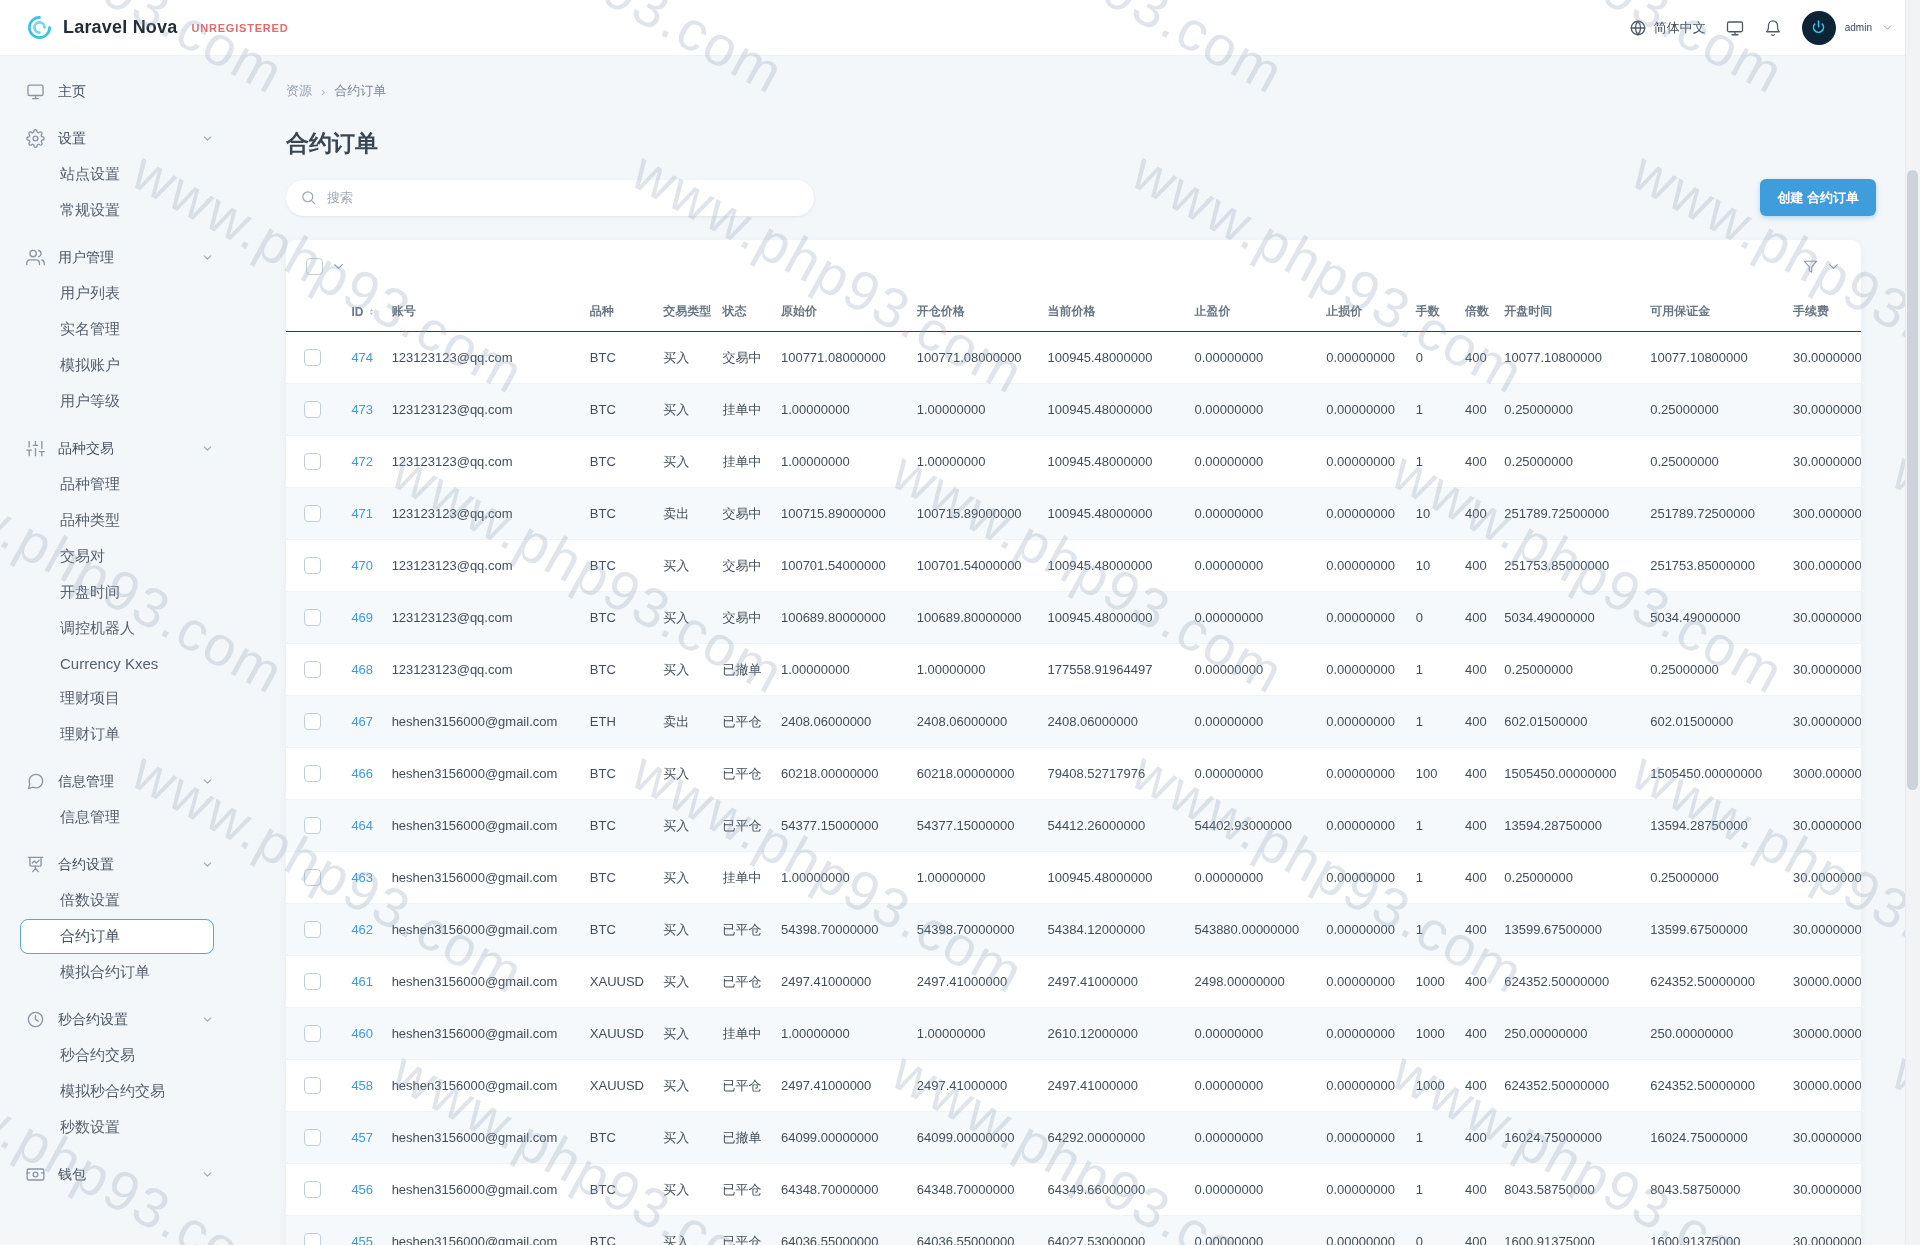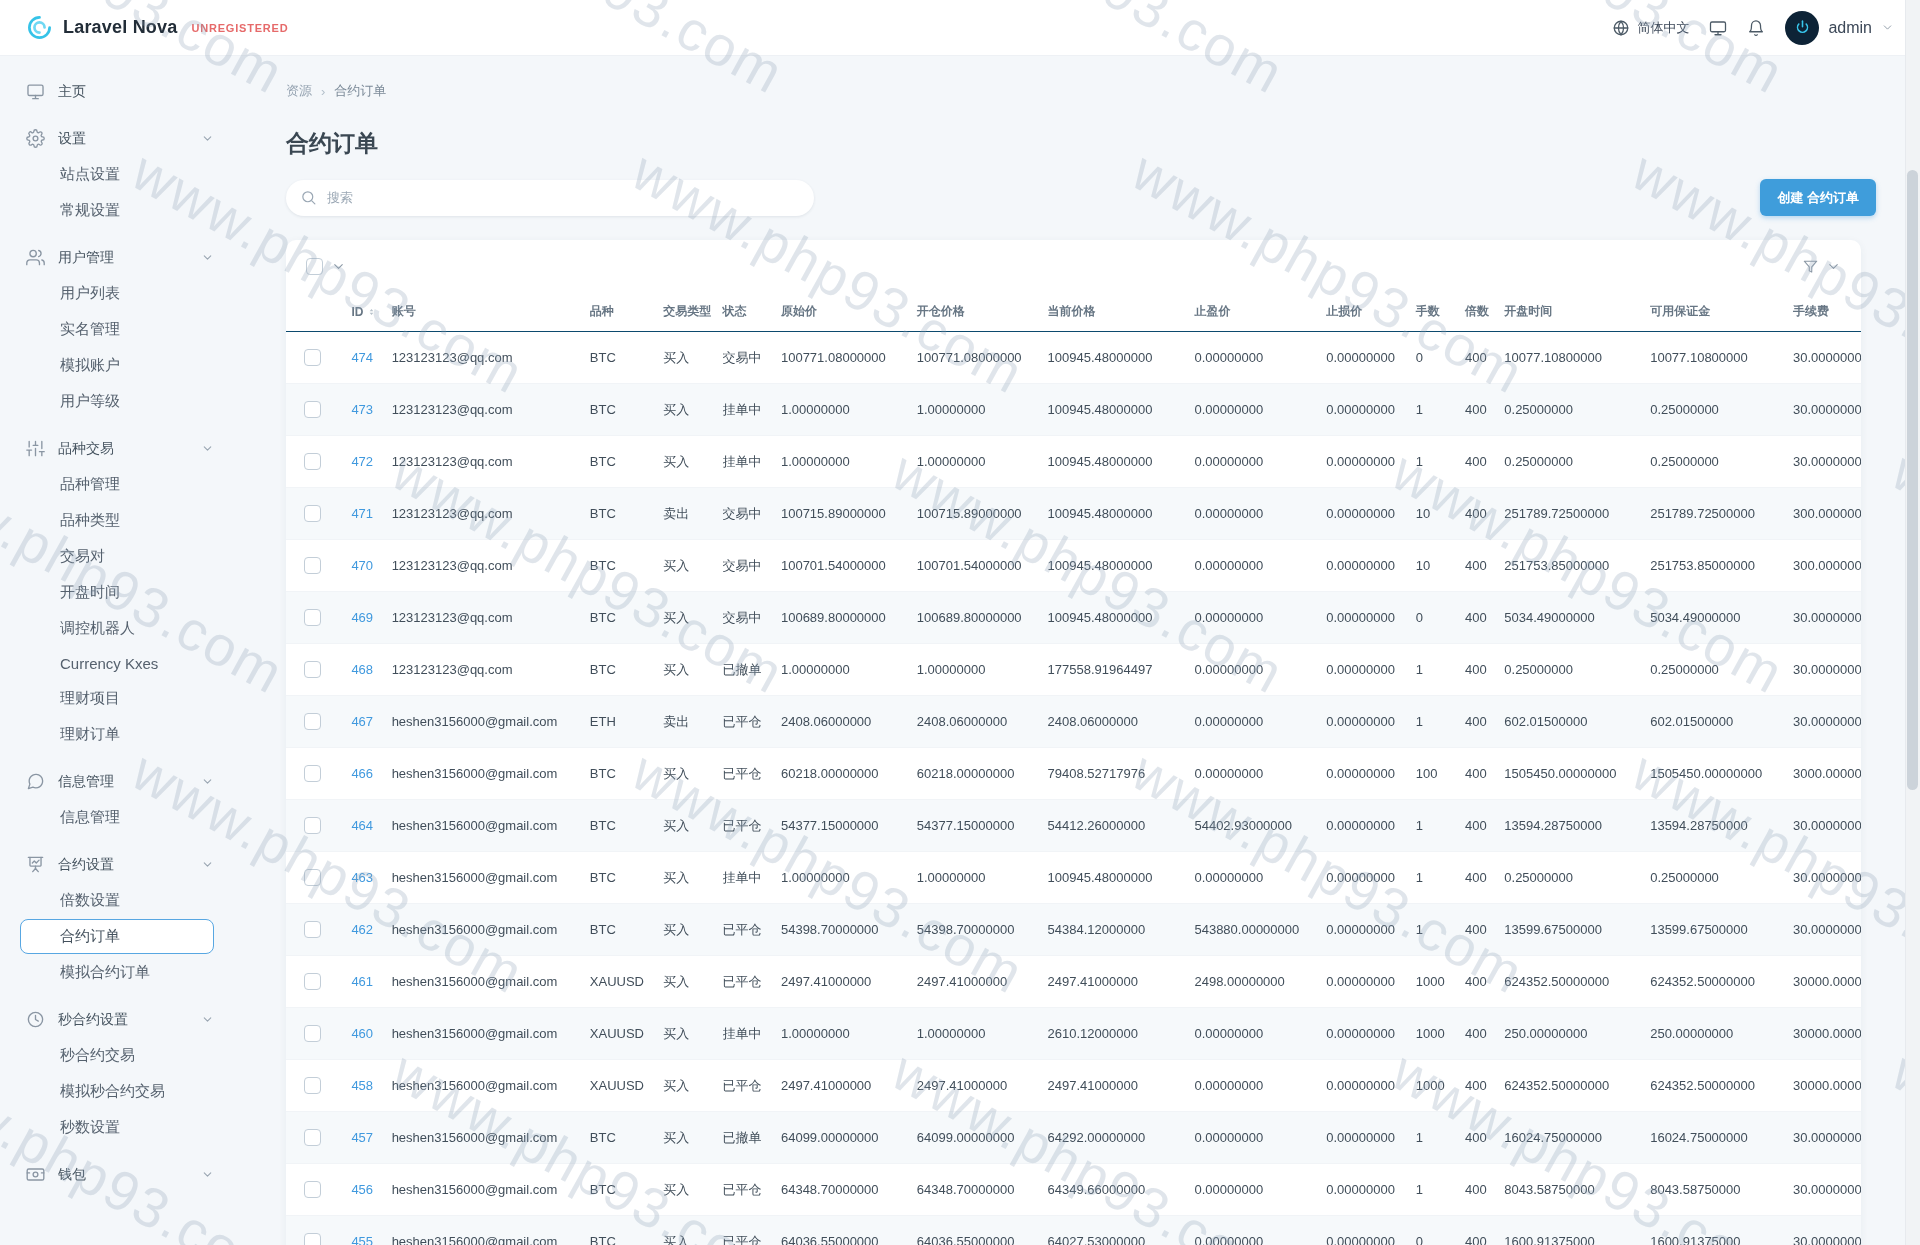--- a/index.html
+++ b/index.html
@@ -16,21 +16,21 @@
   .top-search input{border:0;background:transparent;outline:none;font-size:13px;color:#55616e;width:100%}
   .top-search input::placeholder{color:#9aa7b4}
   .top-right{margin-left:auto;display:flex;align-items:center;gap:20px}
   .lang{display:flex;gap:7px;align-items:center;font-size:13px;color:#39converted;color:#3c4858;cursor:pointer}
   .ticon{display:inline-flex;align-items:center;cursor:pointer}
   .ticon .icon{width:18px;height:18px;color:#4c5a66}
   .ticon.small .icon{width:13px;height:13px;color:#8b98a5}
   .user{display:flex;align-items:center;gap:9px;cursor:pointer}
   .avatar{width:34px;height:34px;border-radius:50%;background:#0d2336;display:flex;align-items:center;justify-content:center}
   .avatar svg{width:17px;height:17px}
-  .user-name{font-size:16px;color:#3c4858}
+  .user-name{font-size:10px;color:#3c4858}
 
   
   .layout{display:flex}
   .sidebar{width:230px;flex-shrink:0;padding:18px 10px 10px 20px}
   .sg-head{display:flex;align-items:center;gap:13px;padding:8px 6px;font-size:14px;color:#45535f;cursor:pointer;margin-top:12px}
   .sidebar .sg-head:first-child{margin-top:0}
   .sg-head .icon{width:19px;height:19px;color:#8a96a3;flex-shrink:0}
   .sg-label{flex:1}
   .sg-chev.icon{width:13px;height:13px;color:#9aa6b2;margin-left:auto}
   .sg-item{padding:7px 6px 7px 39px;font-size:15px;color:#55616e;border:1px solid transparent;border-radius:8px;cursor:pointer;margin:1px 6px 1px 0}

